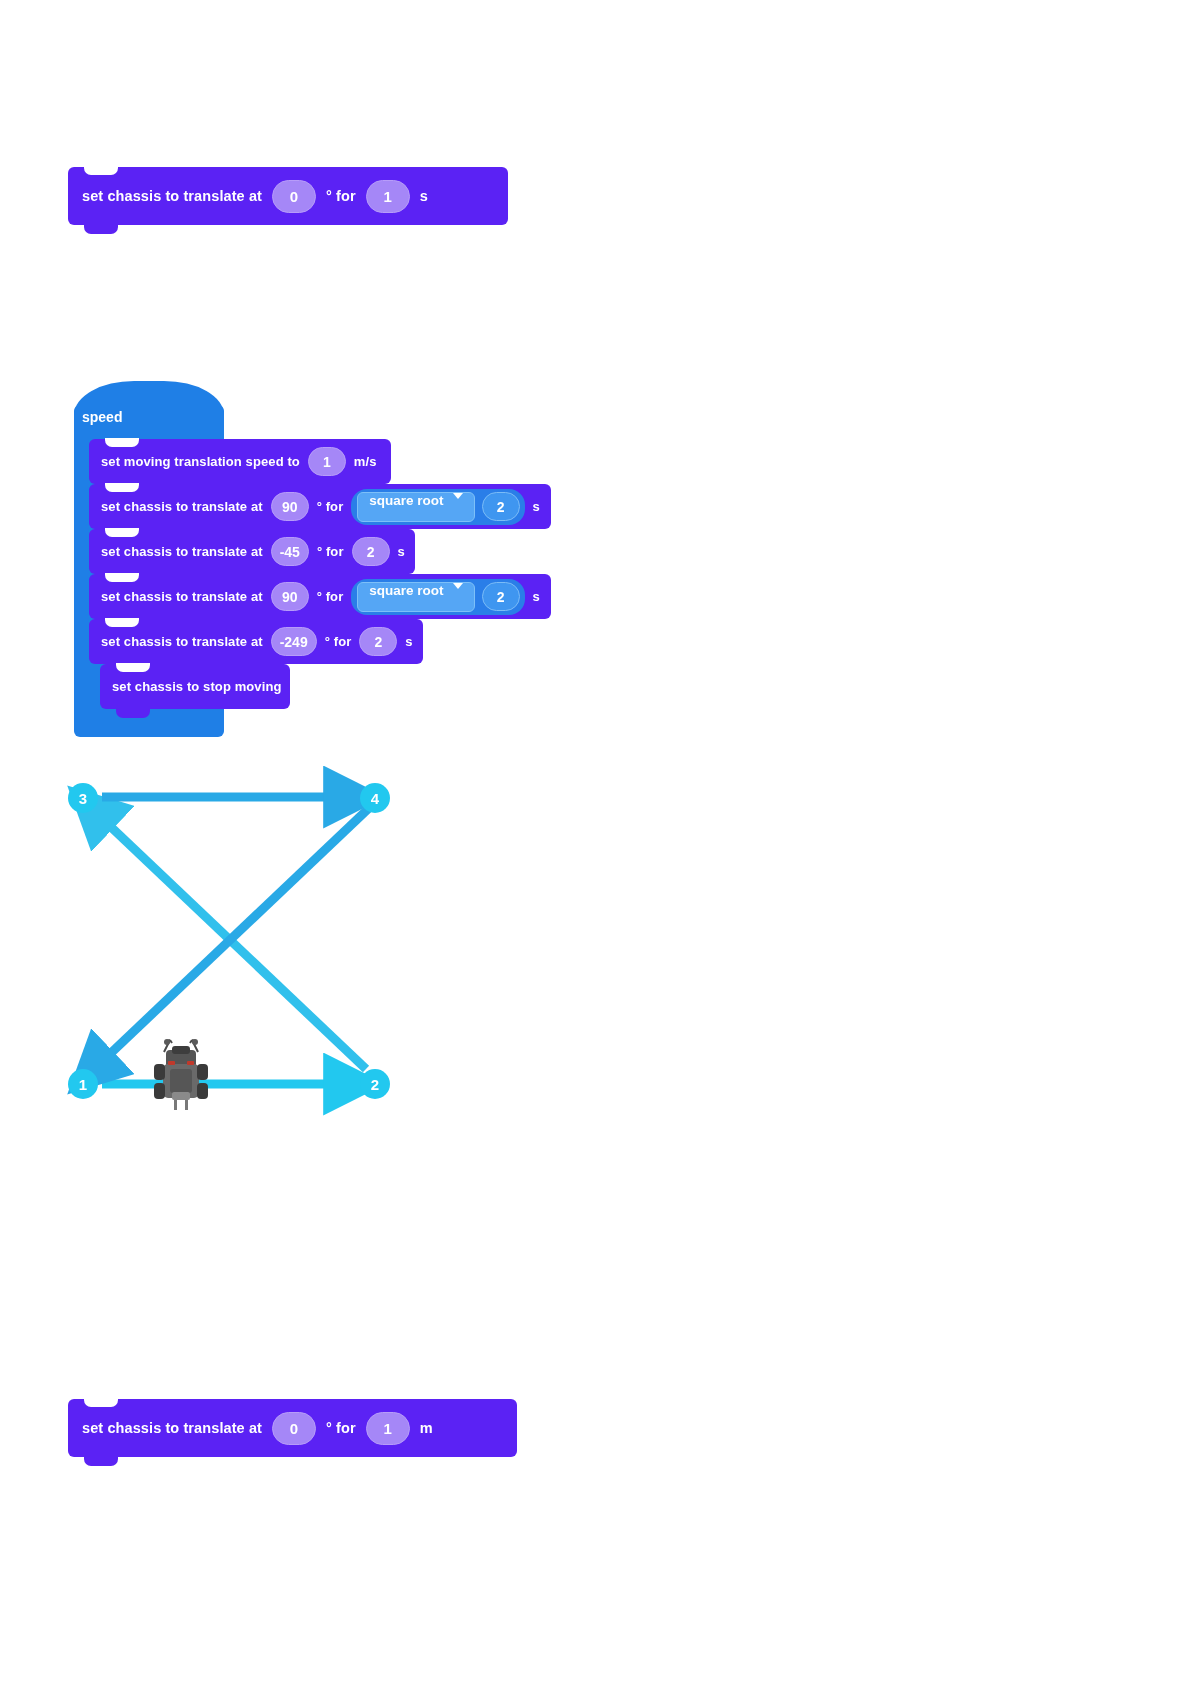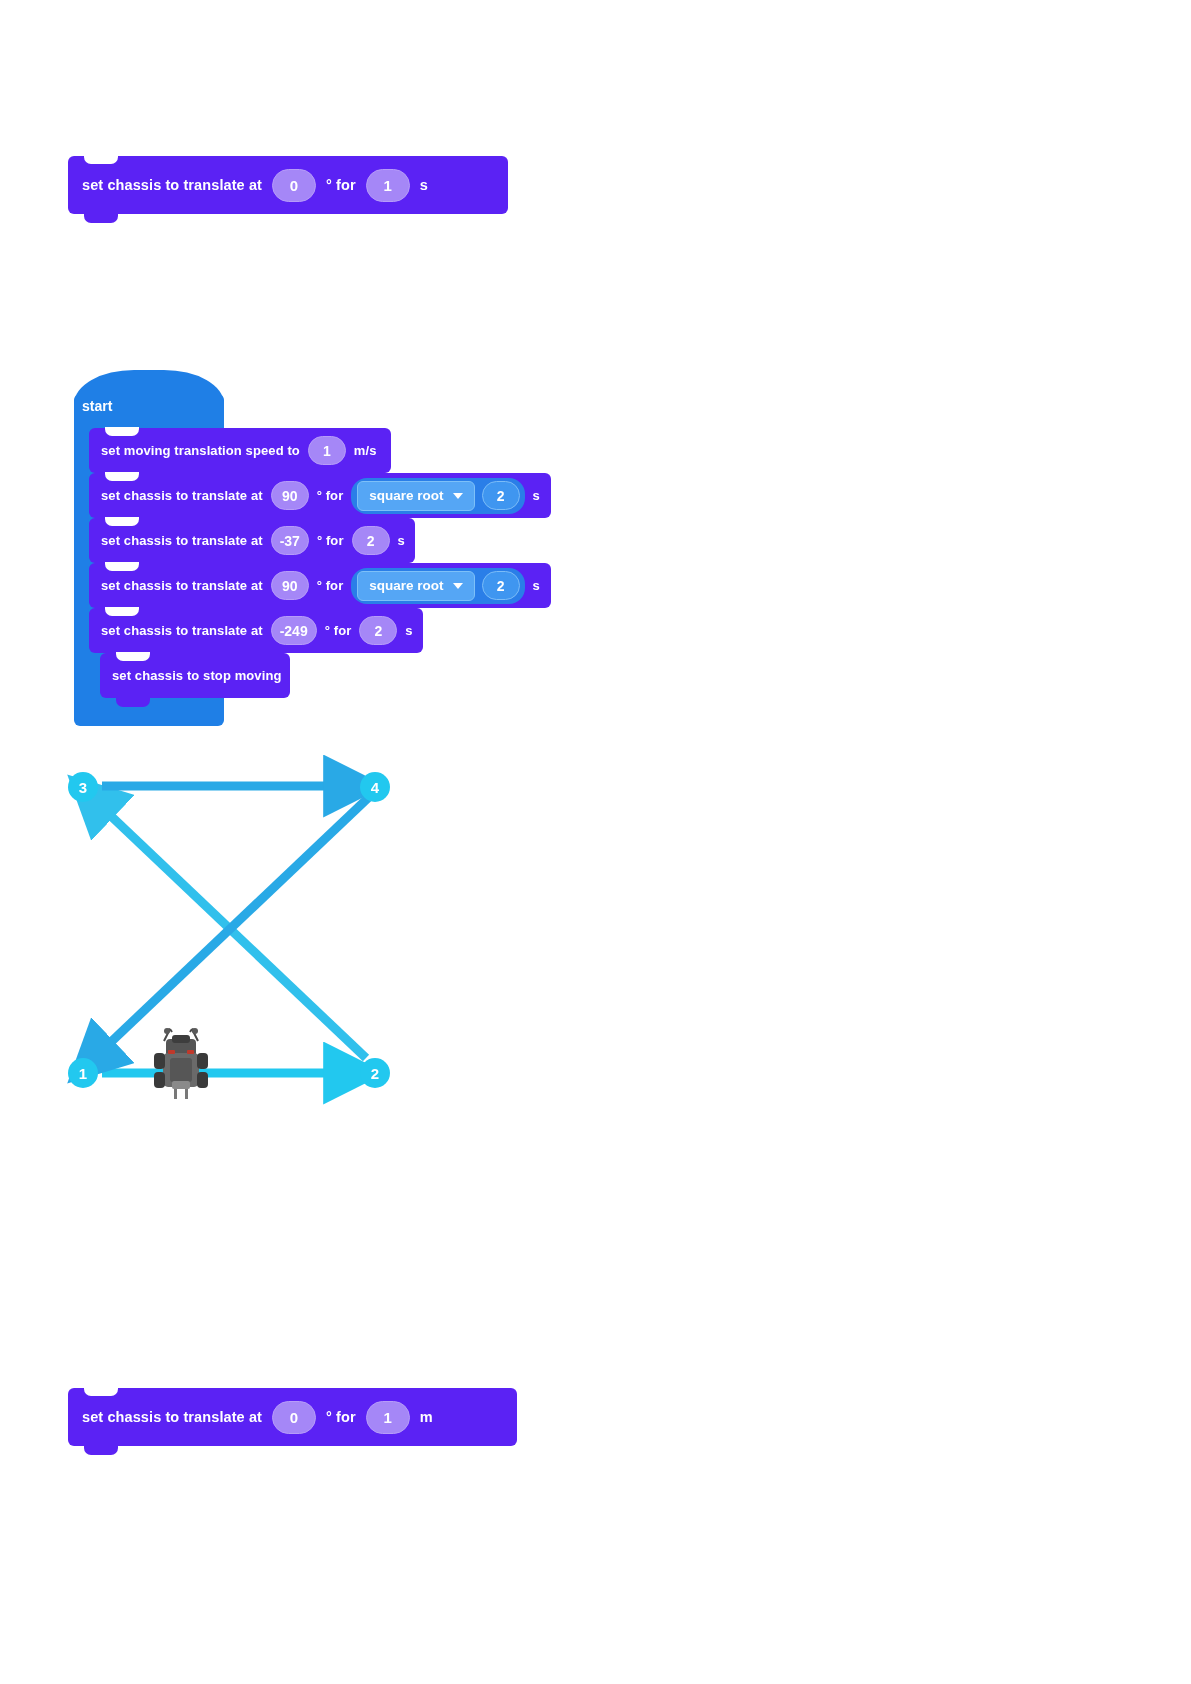--- a/index.html
+++ b/index.html
@@ -5,21 +5,21 @@
 <style>
   html,body{margin:0;padding:0;}
   body{
     width:1191px;height:1684px;
     background:#ffffff;
     font-family:"Liberation Sans", sans-serif;
     position:relative;
     overflow:hidden;
     -webkit-font-smoothing:antialiased;
   }
-  .canvas{position:absolute;inset:0;}
+  .canvas{position:absolute;inset:0;margin-top:11px;}
 
   
   .blk{
     position:absolute;
     display:flex;
     align-items:center;
     box-sizing:border-box;
     color:#ffffff;
     font-weight:bold;
     white-space:nowrap;
@@ -54,21 +54,21 @@
   }
   .oval-lg{min-width:44px;height:33px;font-size:15px;padding:0 9px;}
   .oval-sm{min-width:38px;height:29px;font-size:14px;padding:0 8px;}
   .oval-blue{
     background:#3f96f0;border:1.5px solid #7bbcf7;
     min-width:38px;height:29px;font-size:14px;padding:0 8px;
   }
 
   
   .dd{
-    display:inline-flex;align-items:center;justify-content:center;gap:9px;
+    display:inline-flex;align-items:flex-start;justify-content:center;gap:9px;
     background:#55a6f5;
     border:1.5px solid #7dc0f8;
     border-radius:6px;
     height:28px;padding:0 11px;
     color:#ffffff;font-weight:bold;font-size:13.5px;
   }
   .caret{
     width:0;height:0;
     border-left:5px solid transparent;
     border-right:5px solid transparent;
@@ -125,21 +125,21 @@
     <span class="lbl">set chassis to translate at</span>
     <span class="oval oval-lg">0</span>
     <span class="lbl">° for</span>
     <span class="oval oval-lg">1</span>
     <span class="lbl">s</span>
     <div class="notch-bot" style="background:#5b22f4;"></div>
   </div>
 
   <div class="hat" style="left:74px;top:394px;width:150px;height:330px;"></div>
   <div class="hat-cap" style="position:absolute;left:74px;top:370px;width:150px;height:34px;"></div>
-  <div class="hat-label" style="left:82px;top:398px;">start</div>
+  <div class="hat-label" style="left:82px;top:398px;">speed</div>
 
   <div style="position:absolute;left:74px;top:700px;width:150px;height:26px;background:#1f7fe6;border-bottom-left-radius:6px;border-bottom-right-radius:6px;"></div>
 
   <div class="blk blk-purple" style="left:89px;top:428px;width:302px;height:45px;padding-left:12px;gap:8px;">
     <div class="notch-top"></div>
     <span class="lbl lbl-sm">set moving translation speed to</span>
     <span class="oval oval-sm">1</span>
     <span class="lbl lbl-sm">m/s</span>
   </div>
 
@@ -154,21 +154,21 @@
         <span class="caret"></span>
       </span>
       <span class="oval oval-blue">2</span>
     </span>
     <span class="lbl lbl-sm">s</span>
   </div>
 
   <div class="blk blk-purple" style="left:89px;top:518px;width:326px;height:45px;padding-left:12px;gap:8px;">
     <div class="notch-top"></div>
     <span class="lbl lbl-sm">set chassis to translate at</span>
-    <span class="oval oval-sm">-37</span>
+    <span class="oval oval-sm">-45</span>
     <span class="lbl lbl-sm">° for</span>
     <span class="oval oval-sm">2</span>
     <span class="lbl lbl-sm">s</span>
   </div>
 
   <div class="blk blk-purple" style="left:89px;top:563px;width:462px;height:45px;padding-left:12px;gap:8px;">
     <div class="notch-top"></div>
     <span class="lbl lbl-sm">set chassis to translate at</span>
     <span class="oval oval-sm">90</span>
     <span class="lbl lbl-sm">° for</span>

